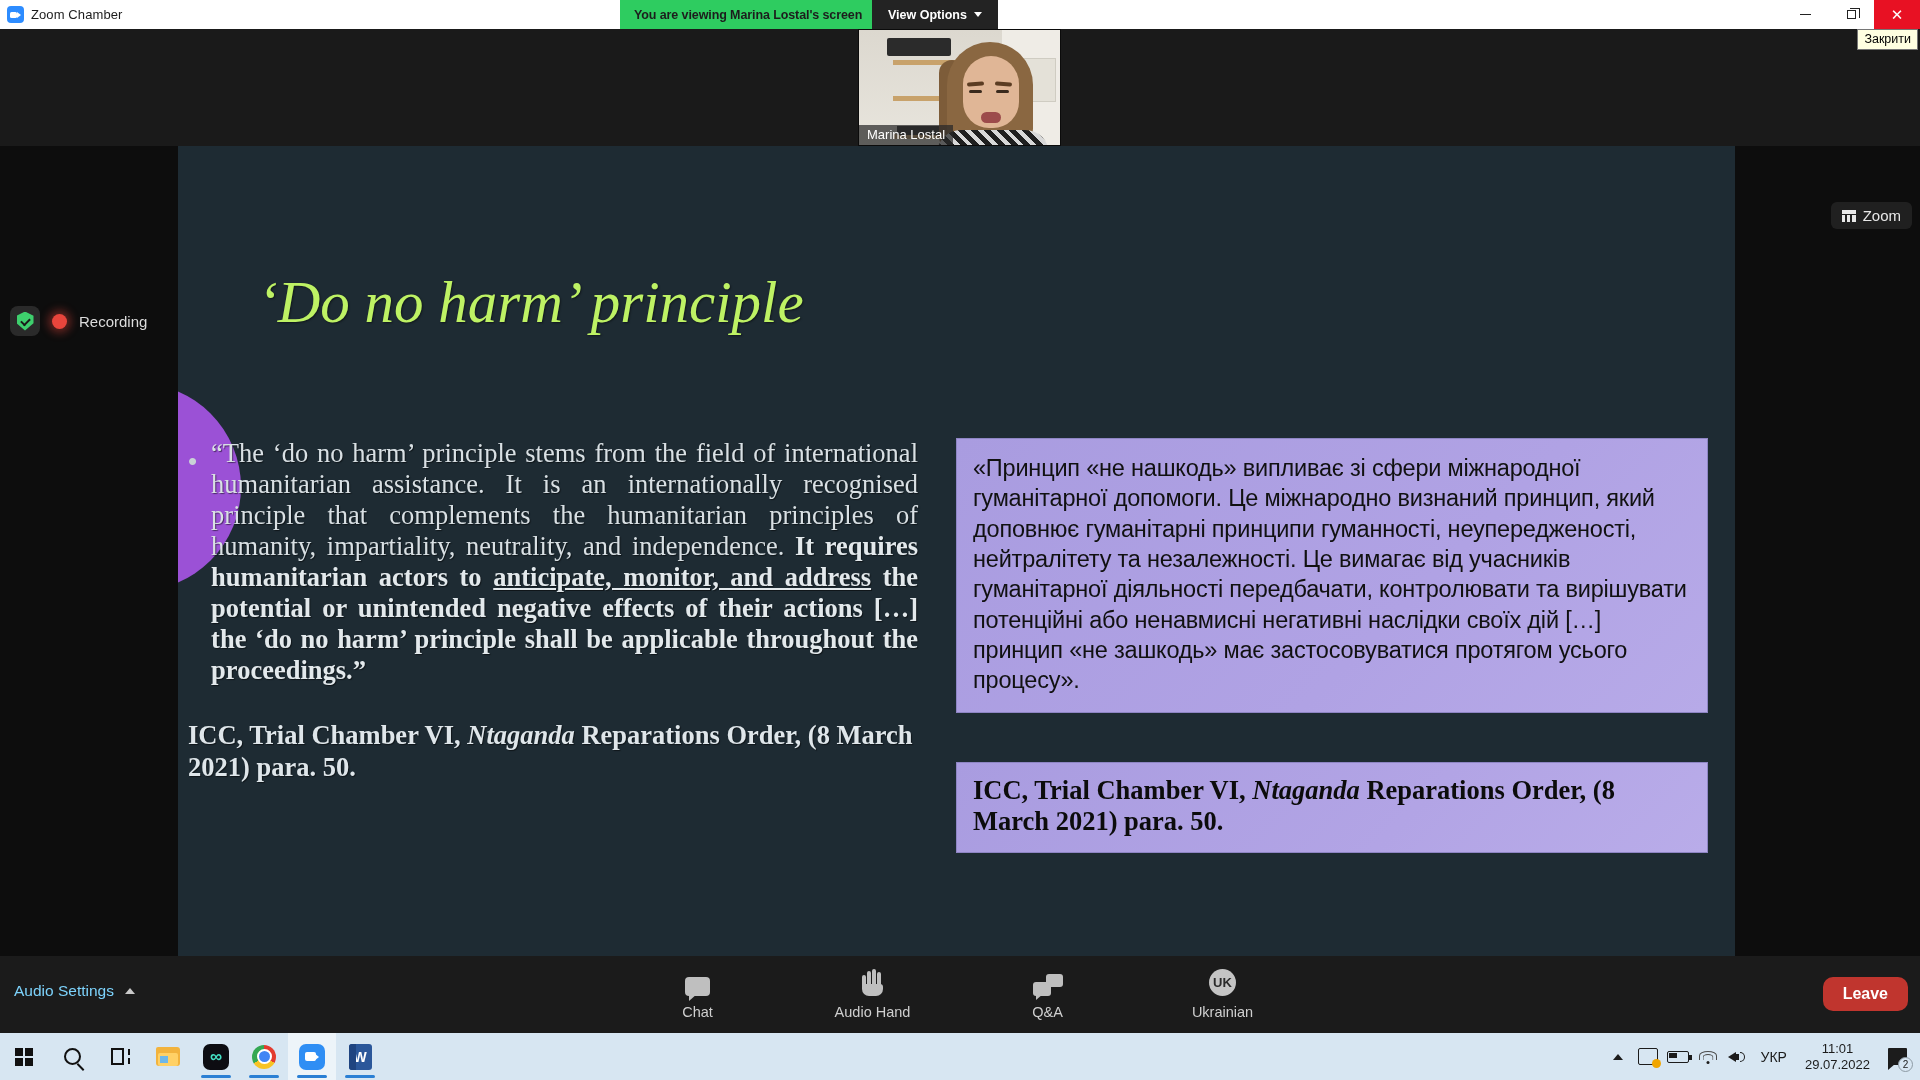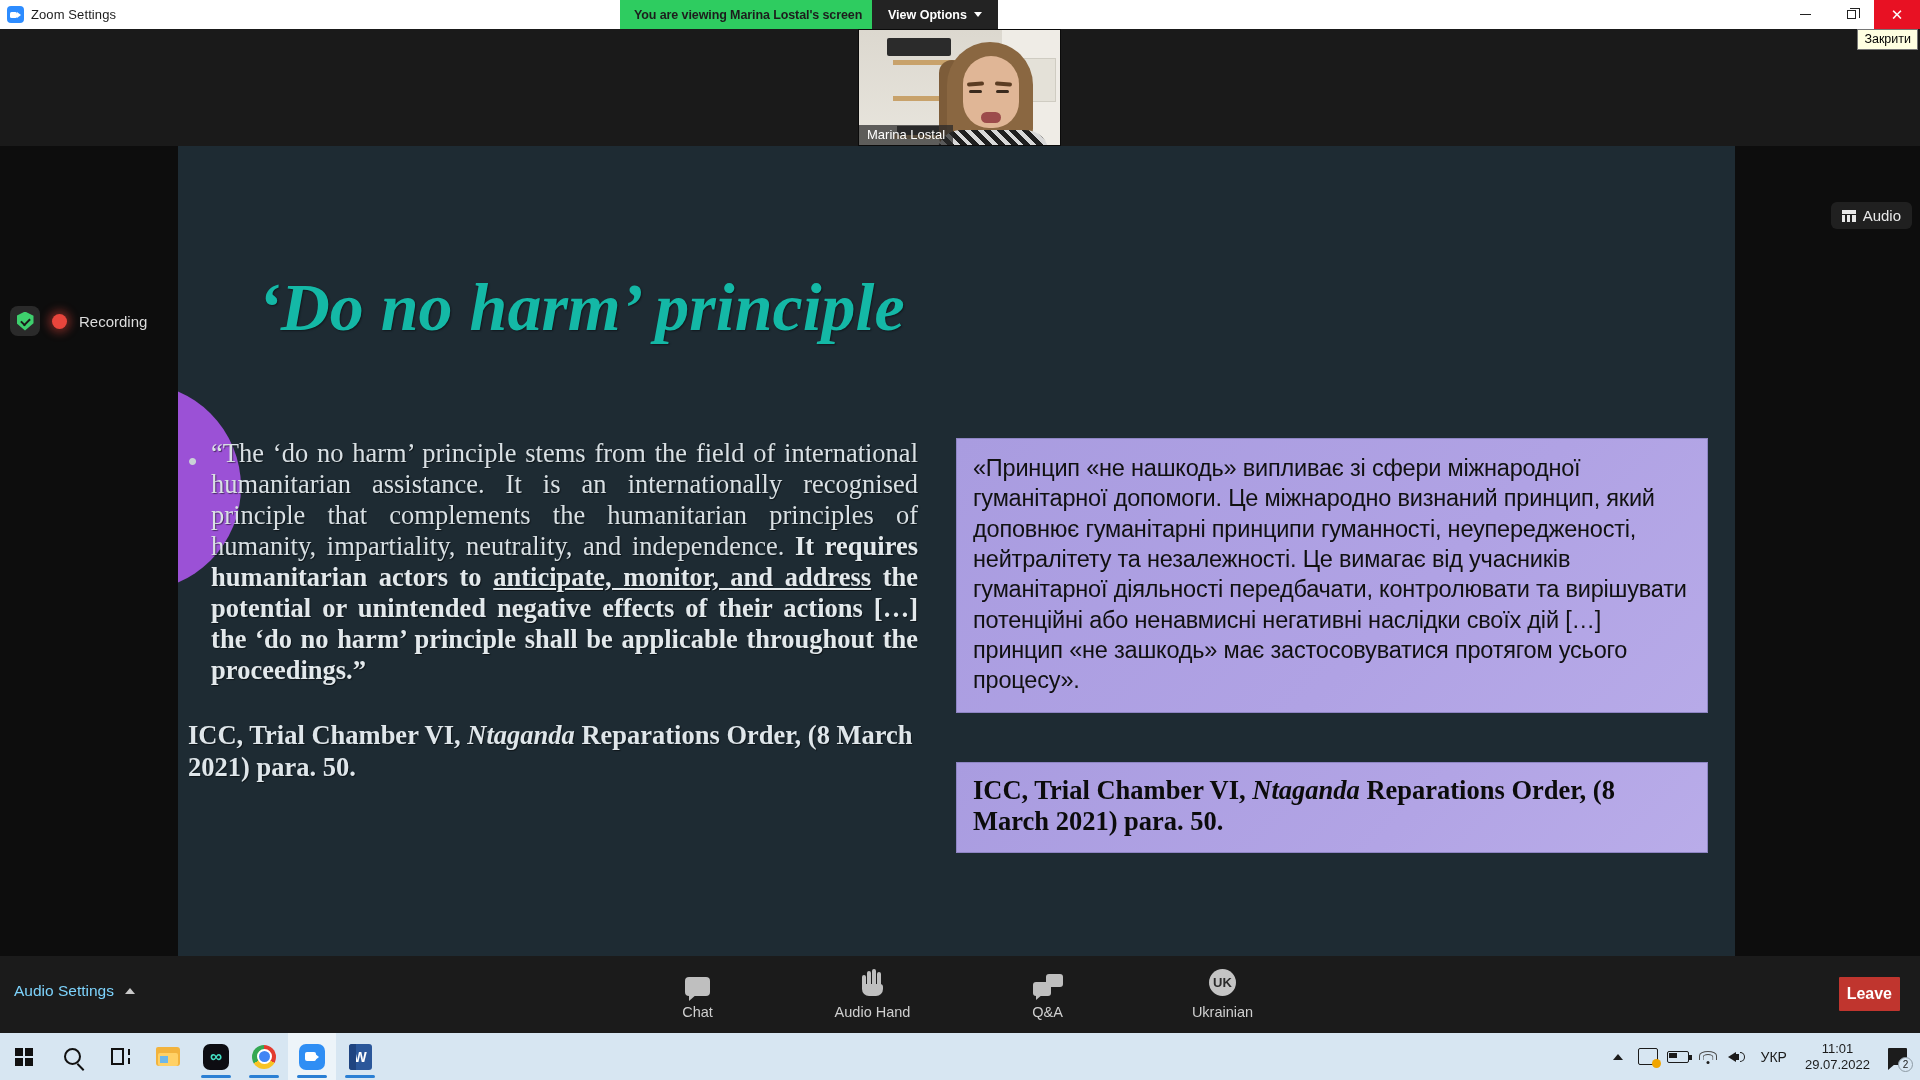--- a/index.html
+++ b/index.html
@@ -112,23 +112,22 @@
     position:absolute; left:-62px; top:237px; width:125px; height:208px;
     background:#9b51d6; border-radius:0 110px 110px 0;
   }
 
   .slide-titles {
     position:absolute; left:0; top:126px; width:1557px;
     display:flex; padding:0 40px 0 80px; gap:46px;
   }
   .title-en, .title-uk {
     font-family:"Liberation Serif", serif; font-style:italic;
-    color:#14b8a6; font-size:68px; line-height:1.05; white-space:nowrap;
+    color:#bef264; font-size:59px; line-height:1.05; white-space:nowrap;
     text-shadow:1px 1px 2px rgba(0,0,0,.45);
-    font-weight:bold;
   }
   .title-en { flex:none; width:620px; }
   .title-uk { flex:none; }
 
   .cols { position:absolute; left:0; top:292px; width:1557px; height:480px; display:flex; }
   .col-en { width:760px; padding:0 20px 0 10px; }
   .col-uk { width:770px; padding-left:18px; }
 
   .bullet-row { display:flex; gap:14px; }
   .bullet-dot { color:#c9d2d6; font-size:26px; line-height:1; padding-top:10px; flex:none; }
@@ -211,22 +210,22 @@
   .hand .f1{left:0;height:13px;} .hand .f2{left:5px;height:17px;}
   .hand .f3{left:10px;height:19px;} .hand .f4{left:15px;height:16px;}
   .hand .palm { position:absolute; bottom:0; left:0px; width:21px; height:12px; background:#bfbfbf; border-radius:3px 3px 7px 7px; }
   .qa { position:relative; width:30px; height:22px; }
   .qa .b1 { position:absolute; left:0; bottom:0; width:18px; height:14px; background:#bfbfbf; border-radius:3px; }
   .qa .b1::after { content:""; position:absolute; left:3px; bottom:-4px; border-right:7px solid transparent; border-top:6px solid #bfbfbf; width:0;height:0; }
   .qa .b2 { position:absolute; right:0; top:0; width:17px; height:13px; background:#bfbfbf; border-radius:3px; }
   .uk-circle { width:27px;height:27px;border-radius:50%;background:#c4c4c4;color:#2a2a2a;
     display:flex;align-items:center;justify-content:center;font-size:13px;font-weight:bold; }
   .leave-btn {
-    position:absolute; right:20px; top:21px; background:#c0352e; color:#fff;
-    border-radius:1px; padding:8px 8px; font-size:16px; font-weight:bold; cursor:pointer;
+    position:absolute; right:12px; top:21px; background:#c0352e; color:#fff;
+    border-radius:10px; padding:8px 20px; font-size:16px; font-weight:bold; cursor:pointer;
   }
 
   
   .taskbar { position:absolute; left:0; top:1033px; width:1920px; height:47px;
     background:#d7e6f2; display:flex; align-items:center; }
   .tb-item { width:48px; height:47px; display:flex; align-items:center; justify-content:center; position:relative; cursor:pointer; }
   .tb-item.active { background:rgba(255,255,255,.55); }
   .tb-item .underline { position:absolute; bottom:2px; left:9px; width:30px; height:3px; background:#2a7fd4; border-radius:2px; }
   .winlogo { width:18px;height:18px; display:grid; grid-template-columns:1fr 1fr; grid-template-rows:1fr 1fr; gap:2px; }
   .winlogo i { background:#111; display:block; }
@@ -282,21 +281,21 @@
     display:flex;align-items:center;justify-content:center; }
 </style>
 </head>
 <body>
 
 <div class="app">
 
   <div class="titlebar">
     <div class="tb-left">
       <div class="zoom-logo"></div>
-      <div class="tb-title">Zoom Settings</div>
+      <div class="tb-title">Zoom Chamber</div>
     </div>
 
     <div class="viewing-banner">
       <span>You are viewing Marina Lostal's screen</span>
     </div>
 
     <div class="view-options-btn">
       <span>View Options</span>
       <span class="caret-dn"></span>
     </div>
@@ -346,21 +345,21 @@
       <div class="rec-label">Recording</div>
     </div>
 
     <div class="view-btn">
       <span class="grid-ico">
           <i class="wide"></i>
           <i></i>
           <i></i>
           <i></i>
         </span>
-      <span>Audio</span>
+      <span>Zoom</span>
     </div>
 
     <div class="slide">
       <div class="slide-halfcircle"></div>
 
       <div class="slide-titles">
         <div class="title-en">‘Do no harm’ principle</div>
       </div>
 
       <div class="cols">

